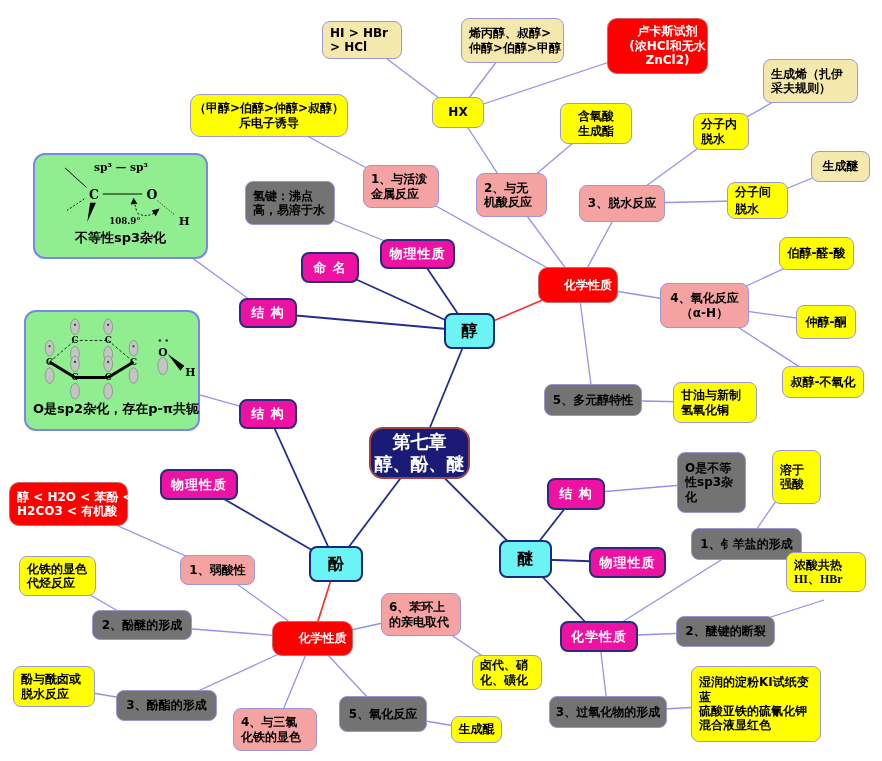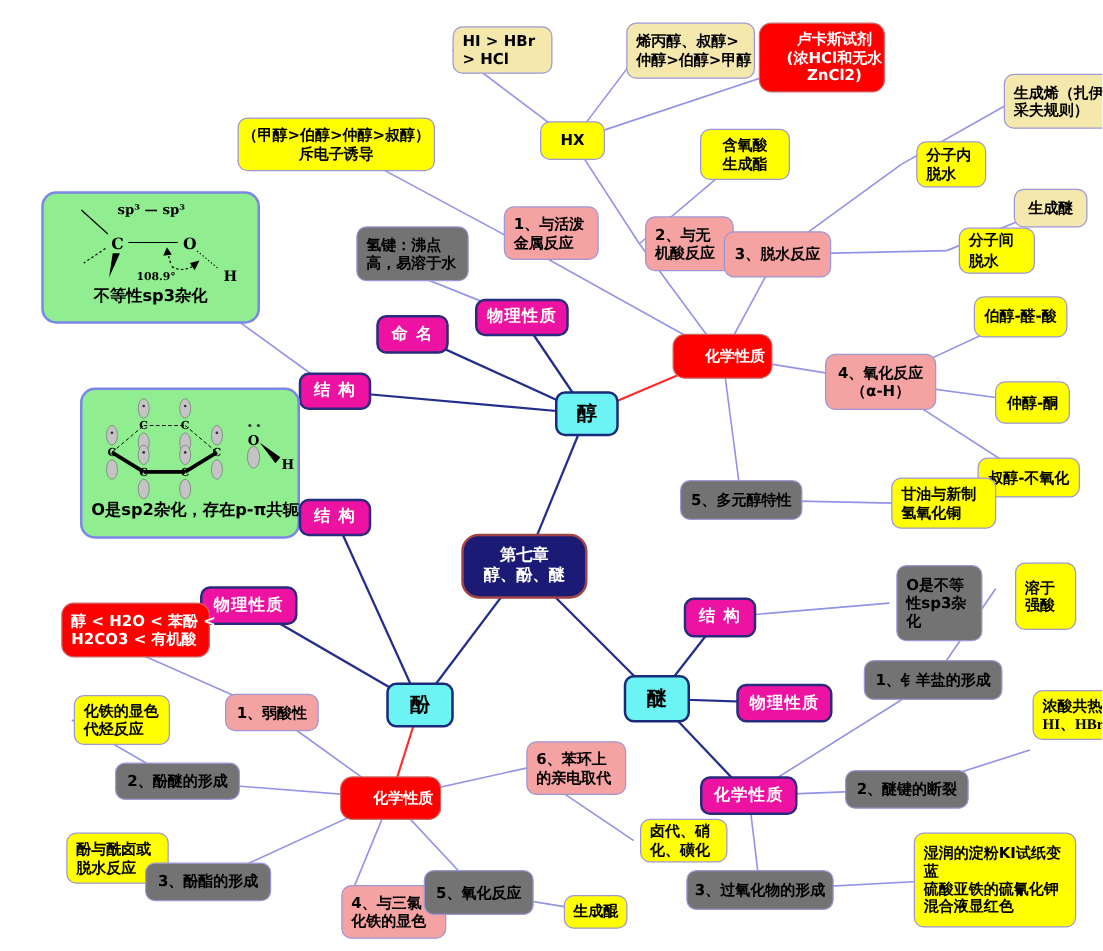--- a/index.html
+++ b/index.html
@@ -2,31 +2,31 @@
 <html><head>
 <meta charset="utf-8">
 <style>
   html,body{margin:0;padding:0;background:#fff;}
   #stage{position:relative;width:882px;height:761px;background:#ffffff;overflow:hidden;
          font-family:"DejaVu Sans",sans-serif;}
   #edges{position:absolute;left:0;top:0;width:882px;height:761px;z-index:0;}
   .node{position:absolute;box-sizing:border-box;z-index:2;display:flex;flex-direction:column;
         justify-content:center;align-items:center;text-align:center;font-weight:bold;
         font-size:12px;line-height:1.2;border-radius:8px;padding:2px 4px;color:#000;}
-  .node.left{align-items:flex-start;text-align:left;padding-left:7px;margin-left:40px;}
+  .node.left{align-items:flex-start;text-align:left;padding-left:7px;}
   .tan{background:#F4E8AC;border:1.5px solid #9E97D6;}
   .yellow{background:#FFFF00;border:1.5px solid #9E97D6;}
   .pink{background:#F4A2A2;border:1.5px solid #9E97D6;}
   .green{background:#737373;border:1.5px solid #9E97D6;}
   .struct{background:#90EE90;border:2px solid #7B86E8;border-radius:12px;justify-content:flex-start;padding-top:3px;}
   .struct .ln{font-size:13px;}
   .magenta{background:#EE12A2;border:2px solid #2A2A7E;color:#fff;font-size:13px;letter-spacing:1px;}
   .red{background:#FE0000;border:1.5px solid #C96A6A;border-radius:10px;color:#fff;padding-left:24px;}
   .cyan{background:#6CF3F3;border:2px solid #1A2A7A;font-size:16px;}
-  .navy{background:#1B1B75;border:2.5px solid #9E4444;color:#fff;border-radius:14px;font-size:13px;}
+  .navy{background:#1B1B75;border:2.5px solid #9E4444;color:#fff;border-radius:14px;font-size:18px;}
   .ln{white-space:nowrap;}
 </style>
 </head>
 <body>
 
 <div id="stage">
   <svg id="edges" xmlns="http://www.w3.org/2000/svg">
       <line x1="419.5" y1="453" x2="469.5" y2="331" stroke="#232E8C" stroke-width="1.8"></line>
       <line x1="419.5" y1="453" x2="336" y2="564" stroke="#232E8C" stroke-width="1.8"></line>
       <line x1="419.5" y1="453" x2="525.5" y2="559" stroke="#232E8C" stroke-width="1.8"></line>
@@ -91,21 +91,21 @@
     </div>
     <div class="node red" style="left: 607px; top: 18px; width: 101px; height: 56px;">
       <div class="ln">卢卡斯试剂</div>
       <div class="ln">(浓HCl和无水</div>
       <div class="ln">ZnCl2)</div>
     </div>
     <div class="node tan left" style="left: 763px; top: 59px; width: 95px; height: 44px;">
       <div class="ln">生成烯（扎伊</div>
       <div class="ln">采夫规则）</div>
     </div>
-    <div class="node yellow" style="left: 190px; top: 94px; width: 158px; height: 43px;">
+    <div class="node yellow" style="left: 190px; top: 94px; width: 158px; height: 43px; border-radius: 10px;">
       <div class="ln">（甲醇&gt;伯醇&gt;仲醇&gt;叔醇）</div>
       <div class="ln">斥电子诱导</div>
     </div>
     <div class="node yellow" style="left: 432px; top: 97px; width: 52px; height: 31px;">
       <div class="ln">HX</div>
     </div>
     <div class="node yellow" style="left: 560px; top: 103px; width: 72px; height: 41px;">
       <div class="ln">含氧酸</div>
       <div class="ln">生成酯</div>
     </div>

